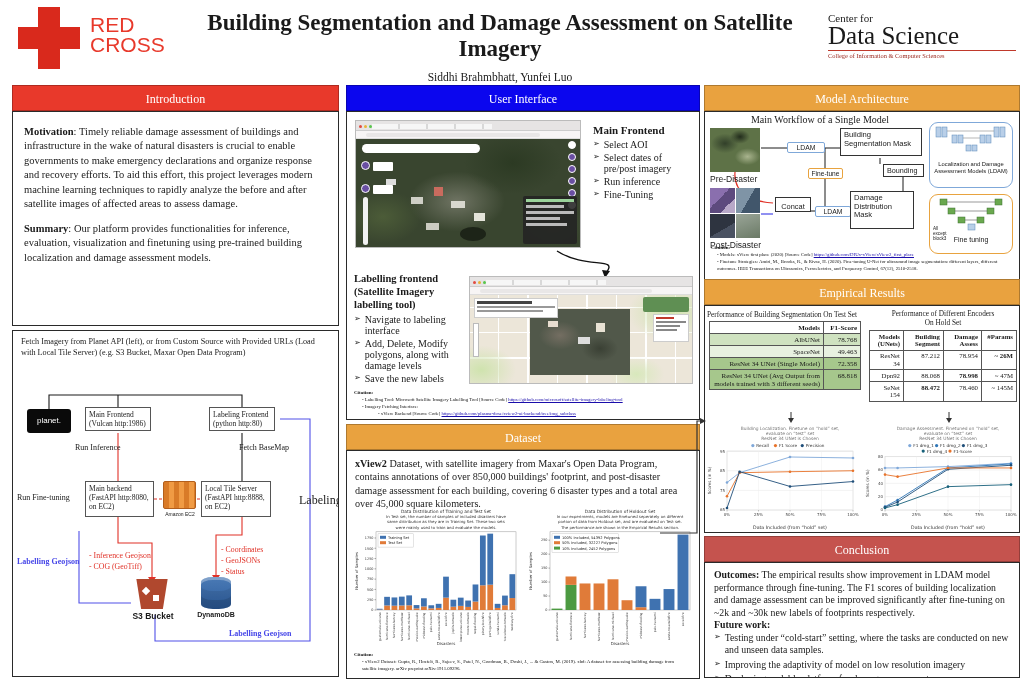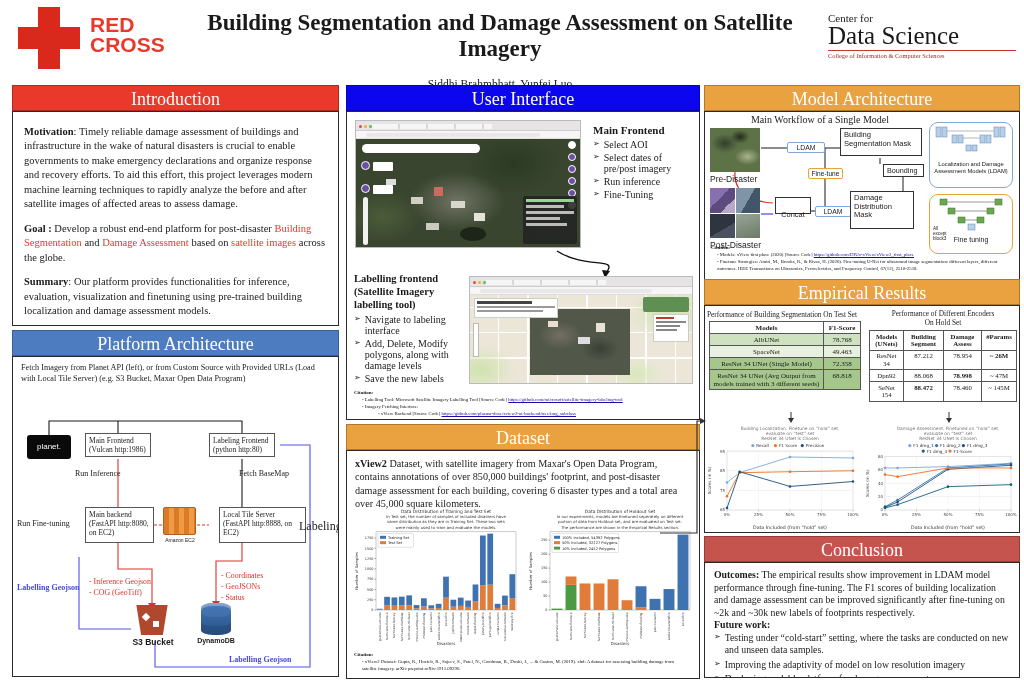--- a/index.html
+++ b/index.html
@@ -1,80 +1,78 @@
 <!DOCTYPE html>
 <html><head>
 <meta charset="utf-8">
 <style>
   *{box-sizing:border-box;margin:0;padding:0}
   html,body{width:1024px;height:681px;overflow:hidden;background:#fff}
   .poster{position:relative;width:1024px;height:681px;background:#fff;font-family:"Liberation Serif",serif;color:#1a1a1a}
   .abs{position:absolute}
   .panel{position:absolute;display:flex;flex-direction:column}
-  .phead{height:26px;color:#fff;text-align:center;font-size:18px;line-height:26px;font-family:"Liberation Serif",serif;border:1px solid rgba(0,0,0,.25)}
+  .phead{height:26px;color:#fff;text-align:center;font-size:12px;line-height:26px;font-family:"Liberation Serif",serif;border:1px solid rgba(0,0,0,.25)}
   .pbody{flex:1;position:relative;border:1.6px solid #2a2a2a;background:#fff;overflow:hidden}
   .red{color:#e8392b}
   .blue-t{color:#4646e8}
   .red-t{color:#e03127}
   .bi{display:flex;gap:4px;margin-bottom:2px}
   .bm{font-family:"DejaVu Sans",sans-serif;font-size:8px;line-height:1.35;flex:0 0 auto}
   .bt{flex:1}
   .dbox{position:absolute;border:1px solid #555;background:#fff;font-size:7.5px;line-height:1.2;padding:2px 3px}
   .mbox{position:absolute;border:1.4px solid #333;background:#fff;font-family:"Liberation Sans",sans-serif;font-size:7.5px;line-height:1.15;padding:2px 3px}
   .cit{font-size:4.8px;line-height:1.45;color:#111}
   .cit b{font-size:5px}
   .lnk{color:#1a0dab;text-decoration:underline}
   table{border-collapse:collapse;font-family:"Liberation Serif",serif}
-  td,th{border:.8px solid #555;padding:1.5px 3px;vertical-align:top;text-align:center;font-weight:normal}
+  td,th{border:.8px solid #555;padding:1.5px 3px;vertical-align:top;text-align:right;font-weight:normal}
   th{font-weight:bold}
   .b{font-weight:bold}
   .chrome{height:10px;background:#e6e4e4;position:relative;border-bottom:1px solid #ccc}
   .dot{position:absolute;top:3.5px;width:3px;height:3px;border-radius:50%}
   .tabbar{position:absolute;top:2.5px;left:16px;height:5px;width:120px;background:repeating-linear-gradient(90deg,#f6f6f6 0 26px,#d8d8d8 26px 28px)}
   .addr{height:8px;background:#f7f5f5;border-bottom:1px solid #ddd;position:relative}
   .addr:before{content:"";position:absolute;left:10px;top:2px;right:40px;height:4px;background:#e9e7e7;border-radius:2px}
   .pbtn{position:absolute;width:8px;height:8px;border-radius:50%;background:#6a4fa3;border:1px solid #fff}
 </style>
 </head>
 <body>
 
 <div class="poster">
 
   <div class="abs" style="left:0;top:0;width:1024px;height:82px">
     <div class="abs" style="left:18px;top:7px;width:62px;height:62px">
       <div class="abs" style="left:20px;top:0;width:22px;height:62px;background:#d9291c"></div>
       <div class="abs" style="left:0;top:20px;width:62px;height:22px;background:#d9291c"></div>
     </div>
-    <div class="abs" style="left:90px;top:15px;font-family:'Liberation Sans',sans-serif;font-weight:bold;font-size:21px;line-height:.95;color:#e8392b">
+    <div class="abs" style="left:90px;top:15px;font-family:'Liberation Sans',sans-serif;font-weight:normal;font-size:21px;line-height:.95;color:#e8392b">
       <div>RED</div>
       <div>CROSS</div>
     </div>
     <div class="abs" style="left:165px;top:10px;width:670px;text-align:center">
       <div style="font-size:23px;font-weight:bold">Building Segmentation and Damage Assessment on Satellite Imagery</div>
-      <div style="font-size:11.5px;margin-top:16px">Siddhi Brahmbhatt, Yunfei Luo</div>
+      <div style="font-size:11.5px;margin-top:9px">Siddhi Brahmbhatt, Yunfei Luo</div>
       <div style="font-size:11px;margin-top:1px">University of Massachusetts Amherst</div>
     </div>
     <div class="abs" style="right:8px;top:12px;width:188px">
       <div style="font-size:11px">Center for</div>
       <div style="font-size:25px;line-height:.95">Data Science</div>
       <div style="font-size:6.4px;color:#9c2b22;margin-top:2px;border-top:1px solid #c0392b;padding-top:1px">College of Information &amp; Computer Sciences</div>
     </div>
   </div>
 
   <div class="panel" style="left:12px;top:85px;width:327px;height:241px">
     <div class="phead" style="background:#e8392b">Introduction</div>
     <div class="pbody" style="padding:13px 11px;font-size:10.5px;line-height:1.38">
       <p style="margin-bottom:10px"><b>Motivation</b><span>: Timely reliable damage assessment of buildings and infrastructure in the wake of natural disasters is crucial  to enable governments to make emergency declarations and organize response and recovery efforts. To aid this effort, this project leverages modern machine learning techniques to rapidly analyze the before and after satellite images of affected areas to assess damage.</span></p>
-      <p style="margin-bottom:10px"><b>Goal :</b><span> Develop  a robust end-end platform for post-disaster </span><span class="red">Building Segmentation</span><span> and </span><span class="red">Damage Assessment</span><span> based on </span><span class="red">satellite images</span><span> across the globe.</span></p>
       <p><b>Summary</b><span>: Our platform provides functionalities for inference, evaluation, visualization and finetuning using pre-trained building localization and damage assessment models.</span></p>
     </div>
   </div>
 
   <div class="panel" style="left:12px;top:330px;width:327px;height:347px">
-    <div class="phead" style="background:#4d7cc1">Platform Architecture</div>
     <div class="pbody">
       <svg class="abs" style="left:0;top:0" width="323" height="318">
         <g stroke="#1a1a1a" stroke-width="1.1" fill="none">
           <path d="M36,78 V64 H229 V76"></path>
             <path d="M105,64 V76"></path>
             <path d="M229,102 V150"></path>
         </g>
         <g stroke="#e03127" stroke-width="1.1" fill="none">
           <path d="M105,102 V150"></path>
           <path d="M141,168 H150" stroke-dasharray="3,2"></path>
@@ -97,21 +95,21 @@
         </div>
       <div class="dbox" style="left:196px;top:76px;width:66px">
           <div>Labeling Frontend</div>
           <div>(python http:80)</div>
         </div>
       <div class="abs" style="left:62px;top:112px;font-size:8px">Run Inference</div>
       <div class="abs" style="left:226px;top:112px;font-size:8px">Fetch BaseMap</div>
       <div class="dbox" style="left:72px;top:150px;width:69px;height:36px">Main backend (FastAPI http:8080, on EC2)</div>
       <div class="abs" style="left:150px;top:150px;width:33px;height:28px;background:repeating-linear-gradient(90deg,#d97b28 0 5px,#f09b44 5px 10px);border:1px solid #b25f1d;border-radius:2px"></div>
       <div class="abs" style="left:146px;top:180px;width:42px;font-size:5px;text-align:center;font-family:'Liberation Sans',sans-serif">Amazon EC2</div>
-      <div class="dbox" style="left:206px;top:150px;width:87px;height:36px">Local Tile Server (FastAPI http:8888, on EC2)</div>
+      <div class="dbox" style="left:188px;top:150px;width:70px;height:36px">Local Tile Server (FastAPI http:8888, on EC2)</div>
       <div class="abs" style="left:4px;top:162px;font-size:8px">Run Fine-tuning</div>
       <div class="abs" style="left:286px;top:162px;font-size:12px">Labeling</div>
       <div class="abs blue-t" style="left:4px;top:226px;font-size:8px;font-weight:bold">Labelling Geojson</div>
       <div class="abs red-t" style="left:76px;top:220px;font-size:7.8px;line-height:1.4">
         <div>-   Inference Geojson</div>
           <div>-   COG (GeoTiff)</div>
       </div>
       <div class="abs red-t" style="left:208px;top:214px;font-size:7.8px;line-height:1.4">
         <div>-   Coordinates</div>
           <div>-   GeoJSONs</div>
@@ -421,21 +419,21 @@
         <div style="background:linear-gradient(135deg,#8a6fae 0 40%,#5d4a7e 40% 70%,#b8a8c8 70%)"></div>
         <div style="background:linear-gradient(120deg,#7f94a6 0 50%,#41566b 50%)"></div>
         <div style="background:linear-gradient(150deg,#2e3440 0 60%,#4a5262 60%)"></div>
         <div style="background:linear-gradient(160deg,#9aa598,#6b7a66)"></div>
       </div>
       <div class="abs" style="left:5px;top:128px;font-size:8.5px;font-family:'Liberation Sans',sans-serif">Post-Disaster</div>
       <div class="mbox" style="left:82px;top:30px;width:38px;height:11px;border-color:#7fa8d9;border-radius:2px;font-size:6.8px;text-align:center;padding:1px">LDAM</div>
       <div class="mbox" style="left:135px;top:16px;width:82px;height:28px;font-size:7.6px">Building Segmentation Mask</div>
       <div class="mbox" style="left:178px;top:52px;width:41px;height:13px;font-size:7.2px">Bounding</div>
       <div class="mbox" style="left:103px;top:56px;width:35px;height:11px;border-color:#e8a33f;border-radius:2px;font-size:6.6px;text-align:center;padding:1px">Fine-tune</div>
-      <div class="mbox" style="left:70px;top:85px;width:36px;height:15px;font-size:7.4px;text-align:center;padding-top:13px">Concat</div>
+      <div class="mbox" style="left:70px;top:85px;width:36px;height:15px;font-size:7.4px;text-align:center;padding-top:5px">Concat</div>
       <div class="mbox" style="left:110px;top:94px;width:36px;height:11px;border-color:#7fa8d9;border-radius:2px;font-size:6.8px;text-align:center;padding:1px">LDAM</div>
       <div class="mbox" style="left:145px;top:79px;width:64px;height:38px;font-size:7.6px">Damage Distribution Mask</div>
       <div class="abs" style="left:224px;top:10px;width:84px;height:66px;border:1.4px solid #7fa8d9;border-radius:9px;padding:2px;text-align:center">
         <svg width="78" height="32">
           <g fill="#b9cfe8" stroke="#5a87b8" stroke-width=".5">
             <rect x="4" y="2" width="5" height="10"></rect>
               <rect x="10" y="2" width="5" height="10"></rect>
             <rect x="20" y="10" width="5" height="8"></rect>
               <rect x="26" y="10" width="5" height="8"></rect>
             <rect x="34" y="20" width="5" height="6"></rect>

